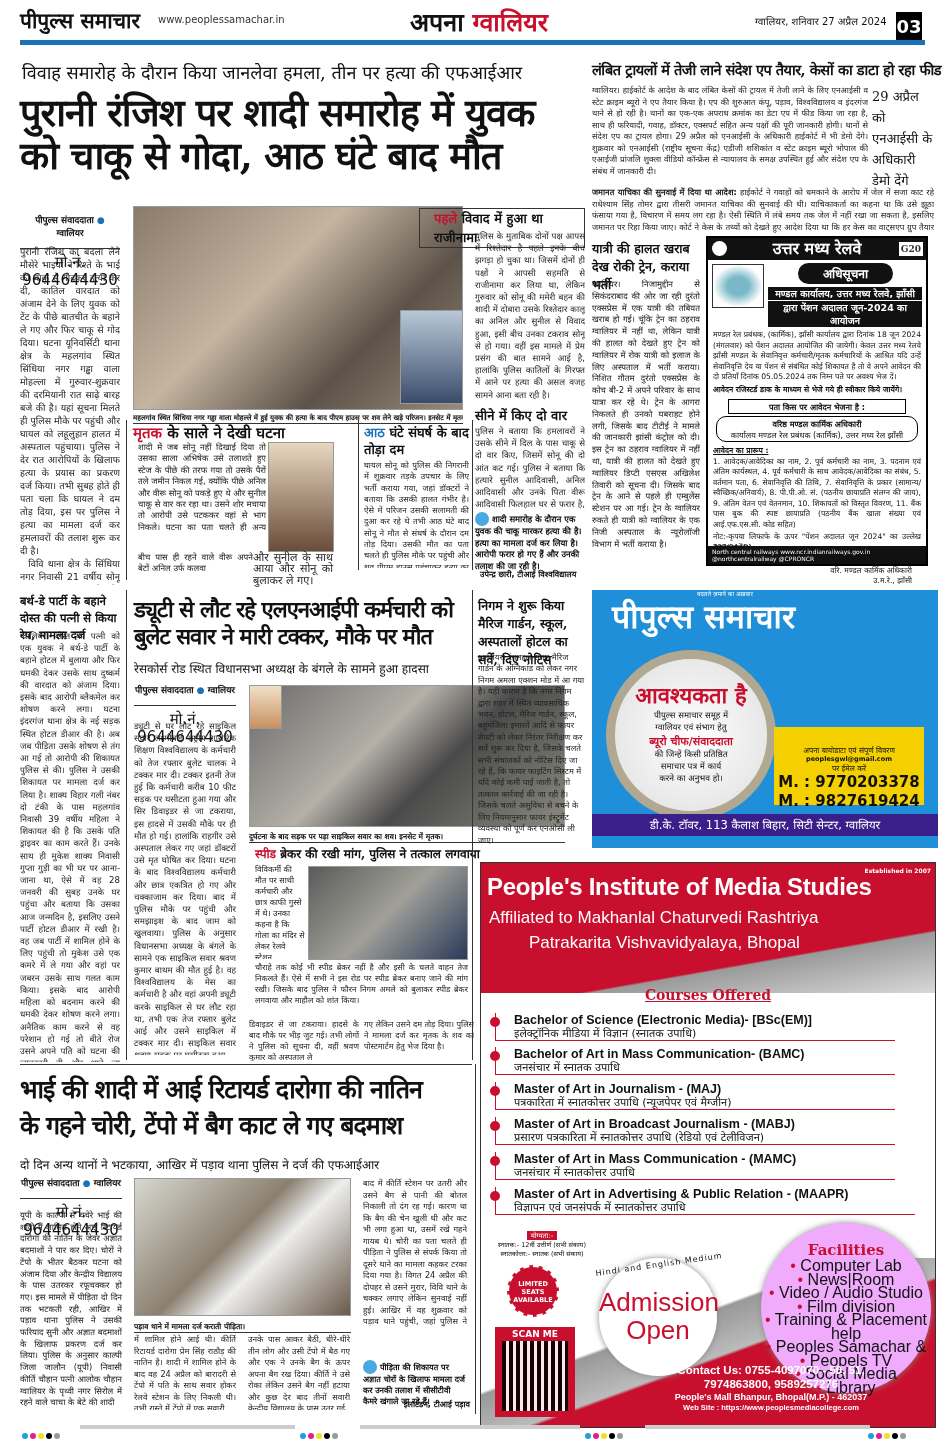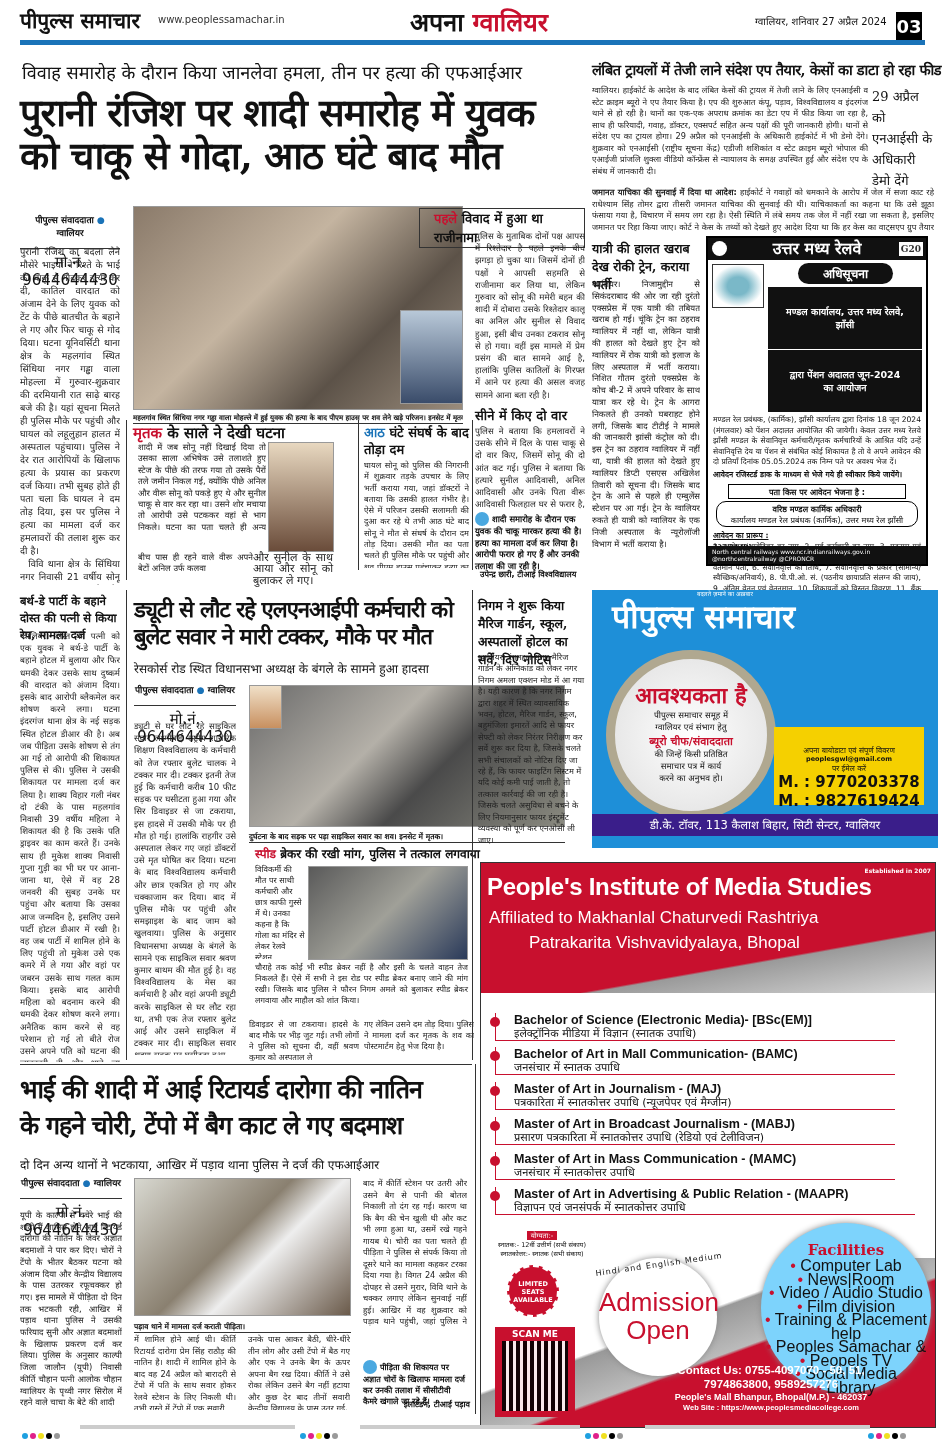--- a/index.html
+++ b/index.html
@@ -24,21 +24,21 @@
 .sub .red{color:#c8102e}
 .sub .blue{color:#1a73b8}
 .vrule{background:#333;width:1px}
 .hrule{background:#333;height:1px}
 .quote{font-size:9.5px;line-height:13px;font-weight:bold}
 .qmark{display:inline-block;width:14px;height:14px;border-radius:50%;background:#4aa8e0;margin-right:3px;vertical-align:middle}
 
 .rail{left:706px;top:236px;width:222px;height:330px;border:2px solid #000;background:#fff}
 .rail-top{height:22px;background:#111;color:#fff;text-align:center;font-size:16px;font-weight:bold;font-family:"DejaVu Serif",serif;line-height:22px;position:relative}
 .rail-badge{margin:3px auto;width:95px;border-radius:14px;background:#111;color:#fff;text-align:center;font-size:12px;font-weight:bold;padding:2px}
-.rail-blk{background:#111;color:#fff;font-size:9.5px;font-weight:bold;text-align:center;margin:1px 4px 1px 60px;padding:18px}
+.rail-blk{background:#111;color:#fff;font-size:9.5px;font-weight:bold;text-align:center;margin:1px 4px 1px 60px;padding:0}
 .rail-txt{font-size:7.6px;line-height:10.5px;padding:2px 5px;text-align:justify}
 .rail-box{border:1px solid #000;text-align:center;font-size:8px;font-weight:bold;margin:2px 20px;padding:1px}
 .rail-box2{border:1px solid #000;border-radius:10px;text-align:center;font-size:8px;margin:2px 8px;padding:1px}
 .rail-foot{background:#111;color:#fff;font-size:6px;padding:2px 4px;position:absolute;bottom:0;left:0;right:0}
 
 .pad{left:592px;top:590px;width:346px;height:258px;background:#1e8fd8}
 .pad-logo{position:absolute;left:20px;top:4px;font-size:32px;font-weight:bold;color:#fff;font-family:"DejaVu Serif",serif}
 .pad-tag{position:absolute;left:105px;top:0;font-size:6px;color:#fff}
 .lens{position:absolute;left:14px;top:60px;width:170px;height:170px;border-radius:50%;background:radial-gradient(#fff,#e8e8e8 70%,#c8c8c8);border:9px solid #b0a890;text-align:center;padding-top:20px}
 .lens .big{font-size:22px;font-weight:bold;color:#c8102e;font-family:"DejaVu Serif",serif}
@@ -54,21 +54,21 @@
 .pims-est{position:absolute;right:4px;top:4px;font-size:6px;color:#fff;font-weight:bold;text-align:center}
 .pims-t{position:absolute;left:6px;top:10px;font-size:24px;color:#fff;font-family:"Liberation Sans",sans-serif;font-weight:bold;letter-spacing:-.3px}
 .pims-a{position:absolute;left:8px;top:45px;font-size:17px;color:#fff;font-family:"Liberation Sans",sans-serif}
 .pims-b{position:absolute;left:48px;top:70px;font-size:17px;color:#fff;font-family:"Liberation Sans",sans-serif}
 .pims-co{position:absolute;left:0;width:100%;top:124px;text-align:center;font-size:14px;font-weight:bold;color:#c8102e;font-family:"DejaVu Serif",serif;text-decoration:underline}
 .course{position:absolute;left:14px;width:400px;border-bottom:1.5px solid #c8102e;border-left:1.5px solid #c8102e;padding-left:18px}
 .course .dot{position:absolute;left:-6px;top:4px;width:10px;height:10px;border-radius:50%;background:#c8102e}
 .course .en{font-size:12.5px;font-weight:bold;font-family:"Liberation Sans",sans-serif;line-height:14px}
 .course .hi{font-size:11px;line-height:13px}
 .pims-bot{position:absolute;left:0;top:395px;width:100%;height:170px;background:linear-gradient(160deg,#fff 40%,#999 41%,#bbb 55%,#c8102e 56%)}
-.facil{position:absolute;left:280px;top:360px;width:170px;height:170px;border-radius:50%;background:#7dd3fc;text-align:center;padding-top:18px;box-shadow:0 0 6px #888}
+.facil{position:absolute;left:280px;top:360px;width:170px;height:170px;border-radius:50%;background:#f0abfc;text-align:center;padding-top:18px;box-shadow:0 0 6px #888}
 .facil .h{font-size:15px;font-weight:bold;color:#c8102e;font-family:"DejaVu Serif",serif}
 .facil .i{font-size:16px;font-weight:normal;line-height:13.5px;font-family:"Liberation Sans",sans-serif}
 .facil .i:before{content:"• ";color:#c8102e}
 .adm{position:absolute;left:118px;top:395px;width:118px;height:118px;border-radius:50%;background:#fff;text-align:center;padding-top:30px;box-shadow:0 0 6px #888}
 .adm .t{font-size:26px;color:#c8102e;font-family:"Liberation Sans",sans-serif;line-height:28px}
 .adm .arc{position:absolute;left:-10px;top:2px;width:140px;font-size:8px;letter-spacing:1px;transform:rotate(-8deg)}
 .yog{position:absolute;left:6px;top:368px;width:110px;font-size:6.5px;text-align:center}
 .yog .l{background:#c8102e;color:#fff;display:inline-block;padding:0 4px;font-size:7px}
 .seats{position:absolute;left:26px;top:402px;width:52px;height:52px;border-radius:50%;background:#c8102e;border:2px dashed #fff;color:#fff;font-size:6.5px;font-weight:bold;text-align:center;padding-top:13px;line-height:8px}
 .scan{position:absolute;left:14px;top:464px;width:80px;height:90px;background:#c8102e;color:#fff;text-align:center;font-size:9px;font-weight:bold;padding-top:2px}
@@ -206,28 +206,29 @@
   </div>
   <div class="pad-foot">डी.के. टॉवर, 113 कैलाश बिहार, सिटी सेन्टर, ग्वालियर</div>
 </div>
 
 <div class="abs pims">
   <div class="pims-bg"></div>
   <div class="pims-est">Established in 2007</div>
   <div class="pims-t">People's Institute of Media Studies</div>
   <div class="pims-a">Affiliated to Makhanlal Chaturvedi Rashtriya</div>
   <div class="pims-b">Patrakarita Vishvavidyalaya, Bhopal</div>
+  <div class="pims-co">Courses Offered</div>
   <div class="course" style="top:150px">
       <span class="dot"></span>
       <div class="en">Bachelor of Science (Electronic Media)- [BSc(EM)]</div>
       <div class="hi">इलेक्ट्रॉनिक मीडिया में विज्ञान (स्नातक उपाधि)</div>
     </div>
   <div class="course" style="top:184px">
       <span class="dot"></span>
-      <div class="en">Bachelor of Art in Mall Communication- (BAMC)</div>
+      <div class="en">Bachelor of Art in Mass Communication- (BAMC)</div>
       <div class="hi">जनसंचार में स्नातक उपाधि</div>
     </div>
   <div class="course" style="top:219px">
       <span class="dot"></span>
       <div class="en">Master of Art in Journalism - (MAJ)</div>
       <div class="hi">पत्रकारिता में स्नातकोत्तर उपाधि (न्यूजपेपर एवं मैग्जीन)</div>
     </div>
   <div class="course" style="top:254px">
       <span class="dot"></span>
       <div class="en">Master of Art in Broadcast Journalism - (MABJ)</div>

